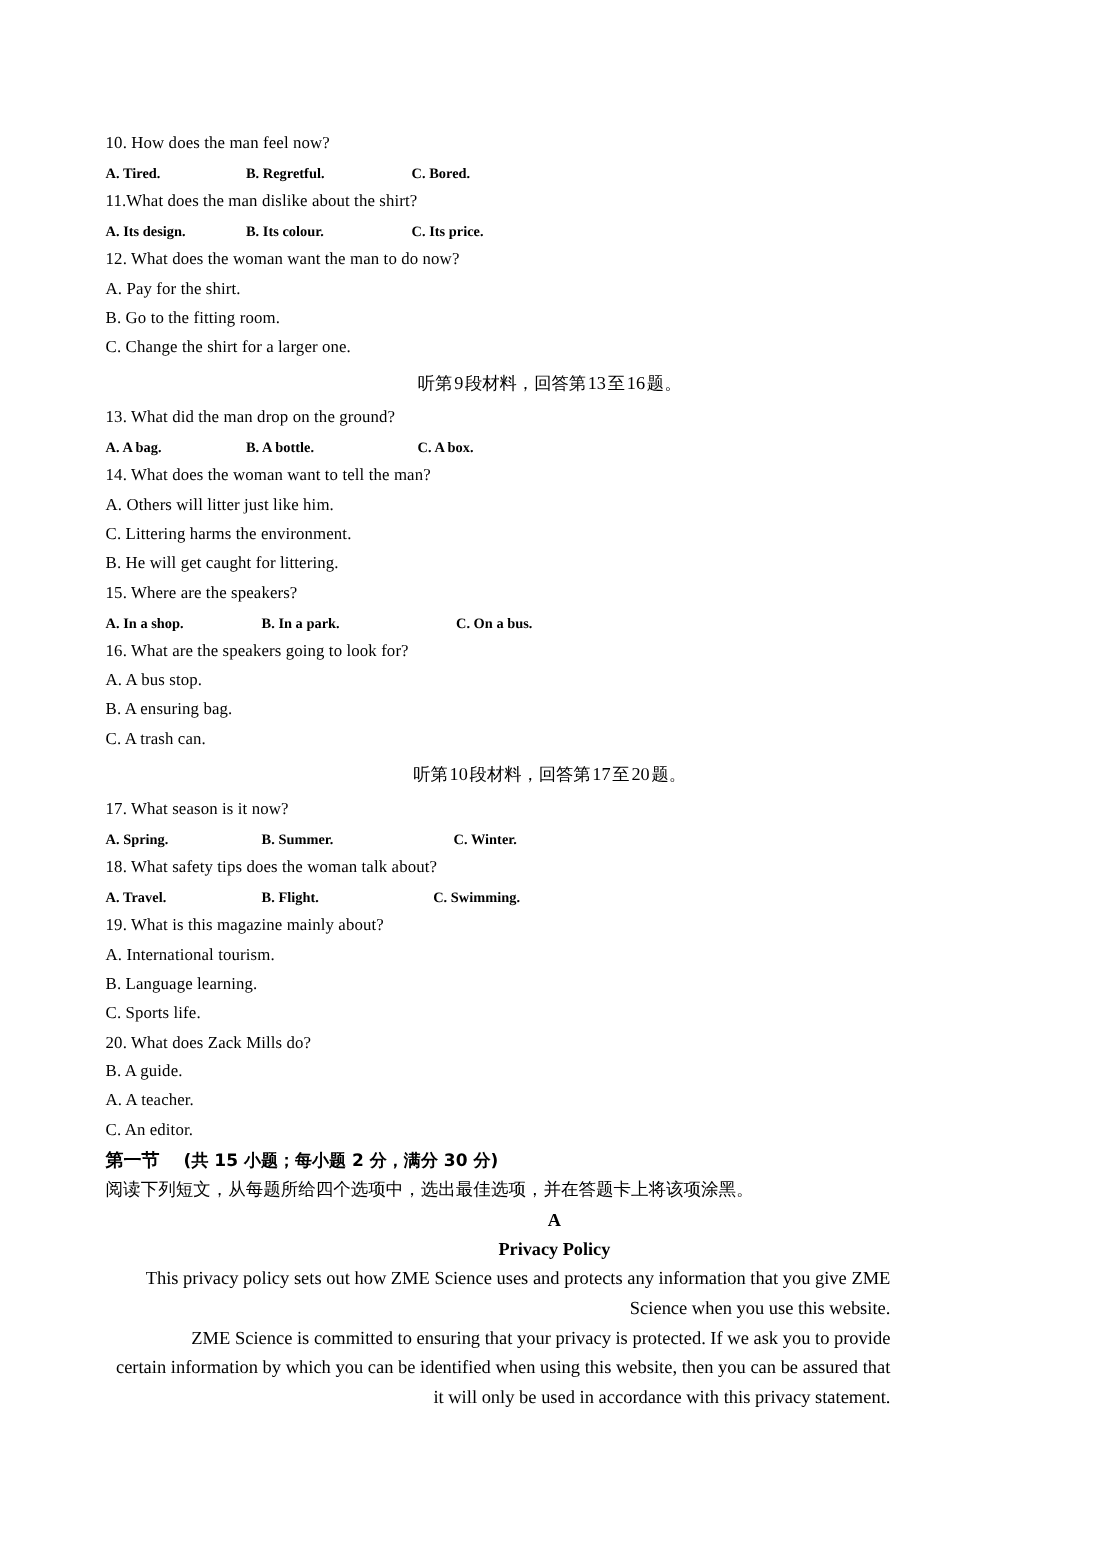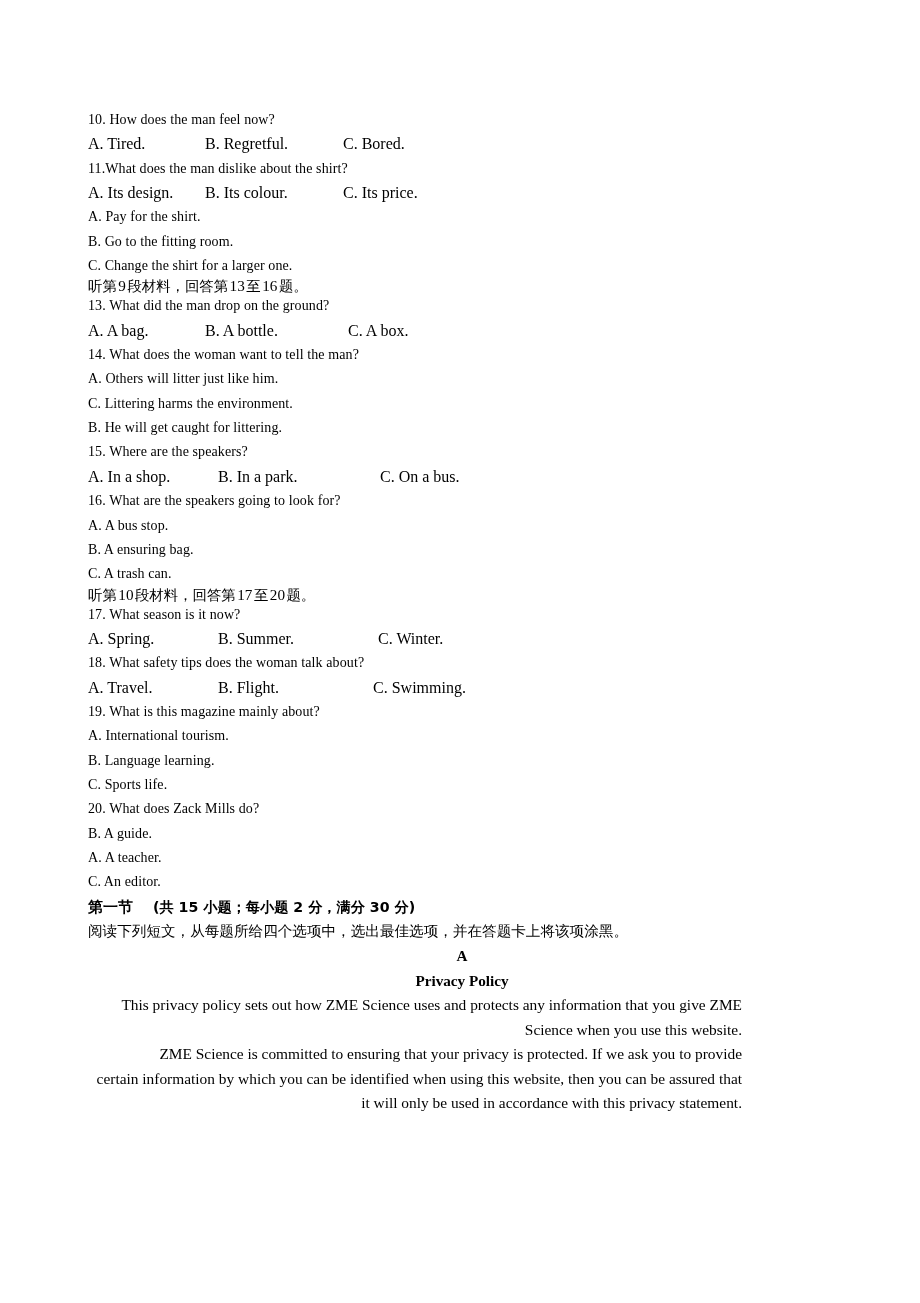--- a/index.html
+++ b/index.html
@@ -38,39 +38,41 @@
     letter-spacing: 0.1px;
   }
 
   
   .q-stem { }
 
   
   .opts {
     position: relative;
     height: 24.35px;
-    font-size: 16px;
-    line-height: 24.35px;
+    font-size: 12px;
+    line-height: 24.35px;
+    font-weight: bold;
   }
   .opt {
     position: absolute;
     top: 0;
     white-space: nowrap;
   }
   .opt.a { left: 0; }
 
   
   .opt-single { }
 
   
   .cn-line {
     font-family: "DejaVu Sans", "Liberation Sans", sans-serif;
     font-size: 14.4px;
-    line-height: 16px;
-    white-space: nowrap;
+    line-height: 33px;
+    white-space: nowrap;
+    text-align: center;
   }
   .cn-line .num {
     font-family: "Liberation Serif", "DejaVu Serif", serif;
     font-size: 15.2px;
     padding: 0 1.5px;
   }
 
   
   .sec-head {
     font-family: "DejaVu Sans", "Liberation Sans", sans-serif;
@@ -132,20 +134,21 @@
       <span class="opt" style="left:255px">C. Bored.</span>
     </div>
 
     <div class="line q-stem">11.What does the man dislike about the shirt?</div>
     <div class="opts">
       <span class="opt a">A. Its design.</span>
       <span class="opt" style="left:117px">B. Its colour.</span>
       <span class="opt" style="left:255px">C. Its price.</span>
     </div>
 
+    <div class="line q-stem">12. What does the woman want the man to do now?</div>
     <div class="line opt-single">A. Pay for the shirt.</div>
     <div class="line opt-single">B. Go to the fitting room.</div>
     <div class="line opt-single">C. Change the shirt for a larger one.</div>
 
     <div class="cn-line"><span>听第</span><span class="num">9</span><span>段材料，回答第</span><span class="num">13</span><span>至</span><span class="num">16</span><span>题。</span></div>
 
     <div class="line q-stem">13. What did the man drop on the ground?</div>
     <div class="opts">
       <span class="opt a">A. A bag.</span>
       <span class="opt" style="left:117px">B. A bottle.</span>
@@ -175,21 +178,21 @@
     <div class="opts">
       <span class="opt a">A. Spring.</span>
       <span class="opt" style="left:130px">B. Summer.</span>
       <span class="opt" style="left:290px">C. Winter.</span>
     </div>
 
     <div class="line q-stem">18. What safety tips does the woman talk about?</div>
     <div class="opts">
       <span class="opt a">A. Travel.</span>
       <span class="opt" style="left:130px">B. Flight.</span>
-      <span class="opt" style="left:285px">C. Swimming.</span>
+      <span class="opt" style="left:273px">C. Swimming.</span>
     </div>
 
     <div class="line q-stem">19. What is this magazine mainly about?</div>
     <div class="line opt-single">A. International tourism.</div>
     <div class="line opt-single">B. Language learning.</div>
     <div class="line opt-single">C. Sports life.</div>
 
     <div class="line q-stem">20. What does Zack Mills do?</div>
     <div class="line opt-single">B. A guide.</div>
     <div class="line opt-single">A. A teacher.</div>

